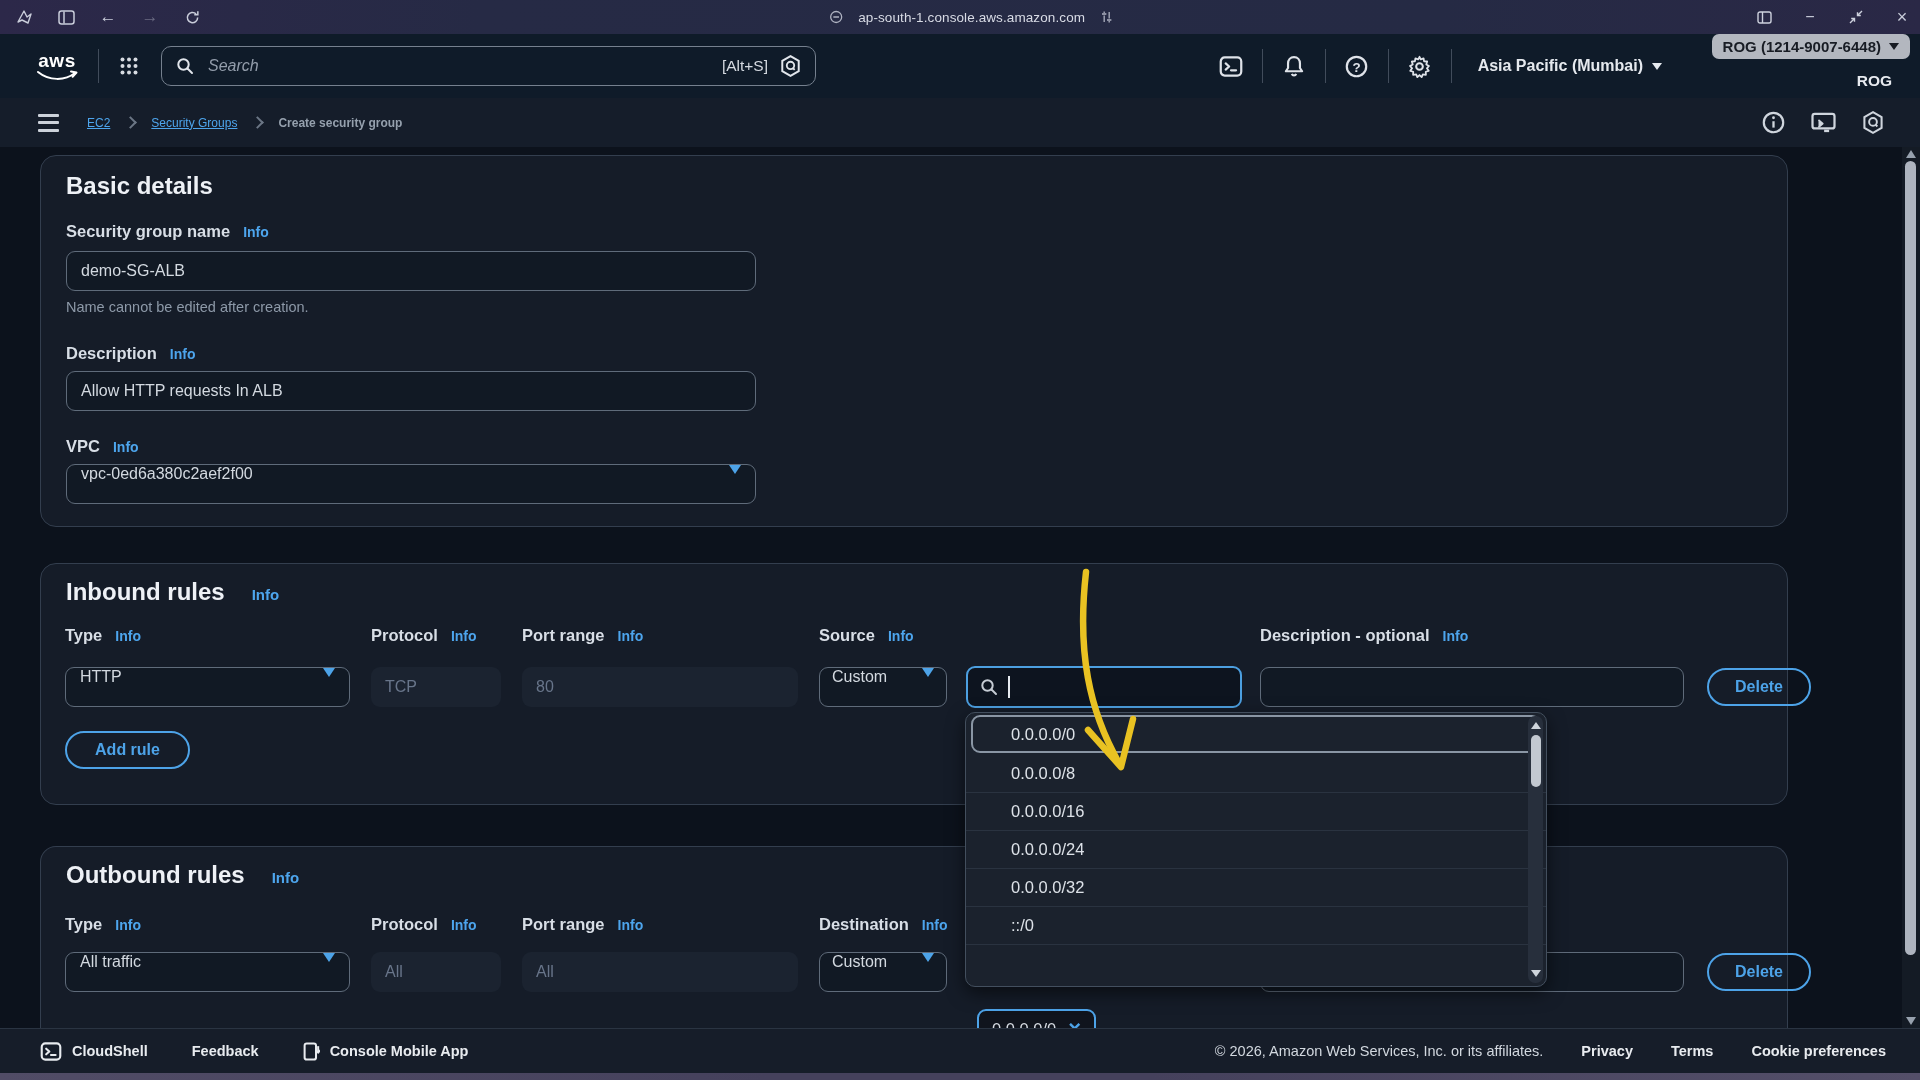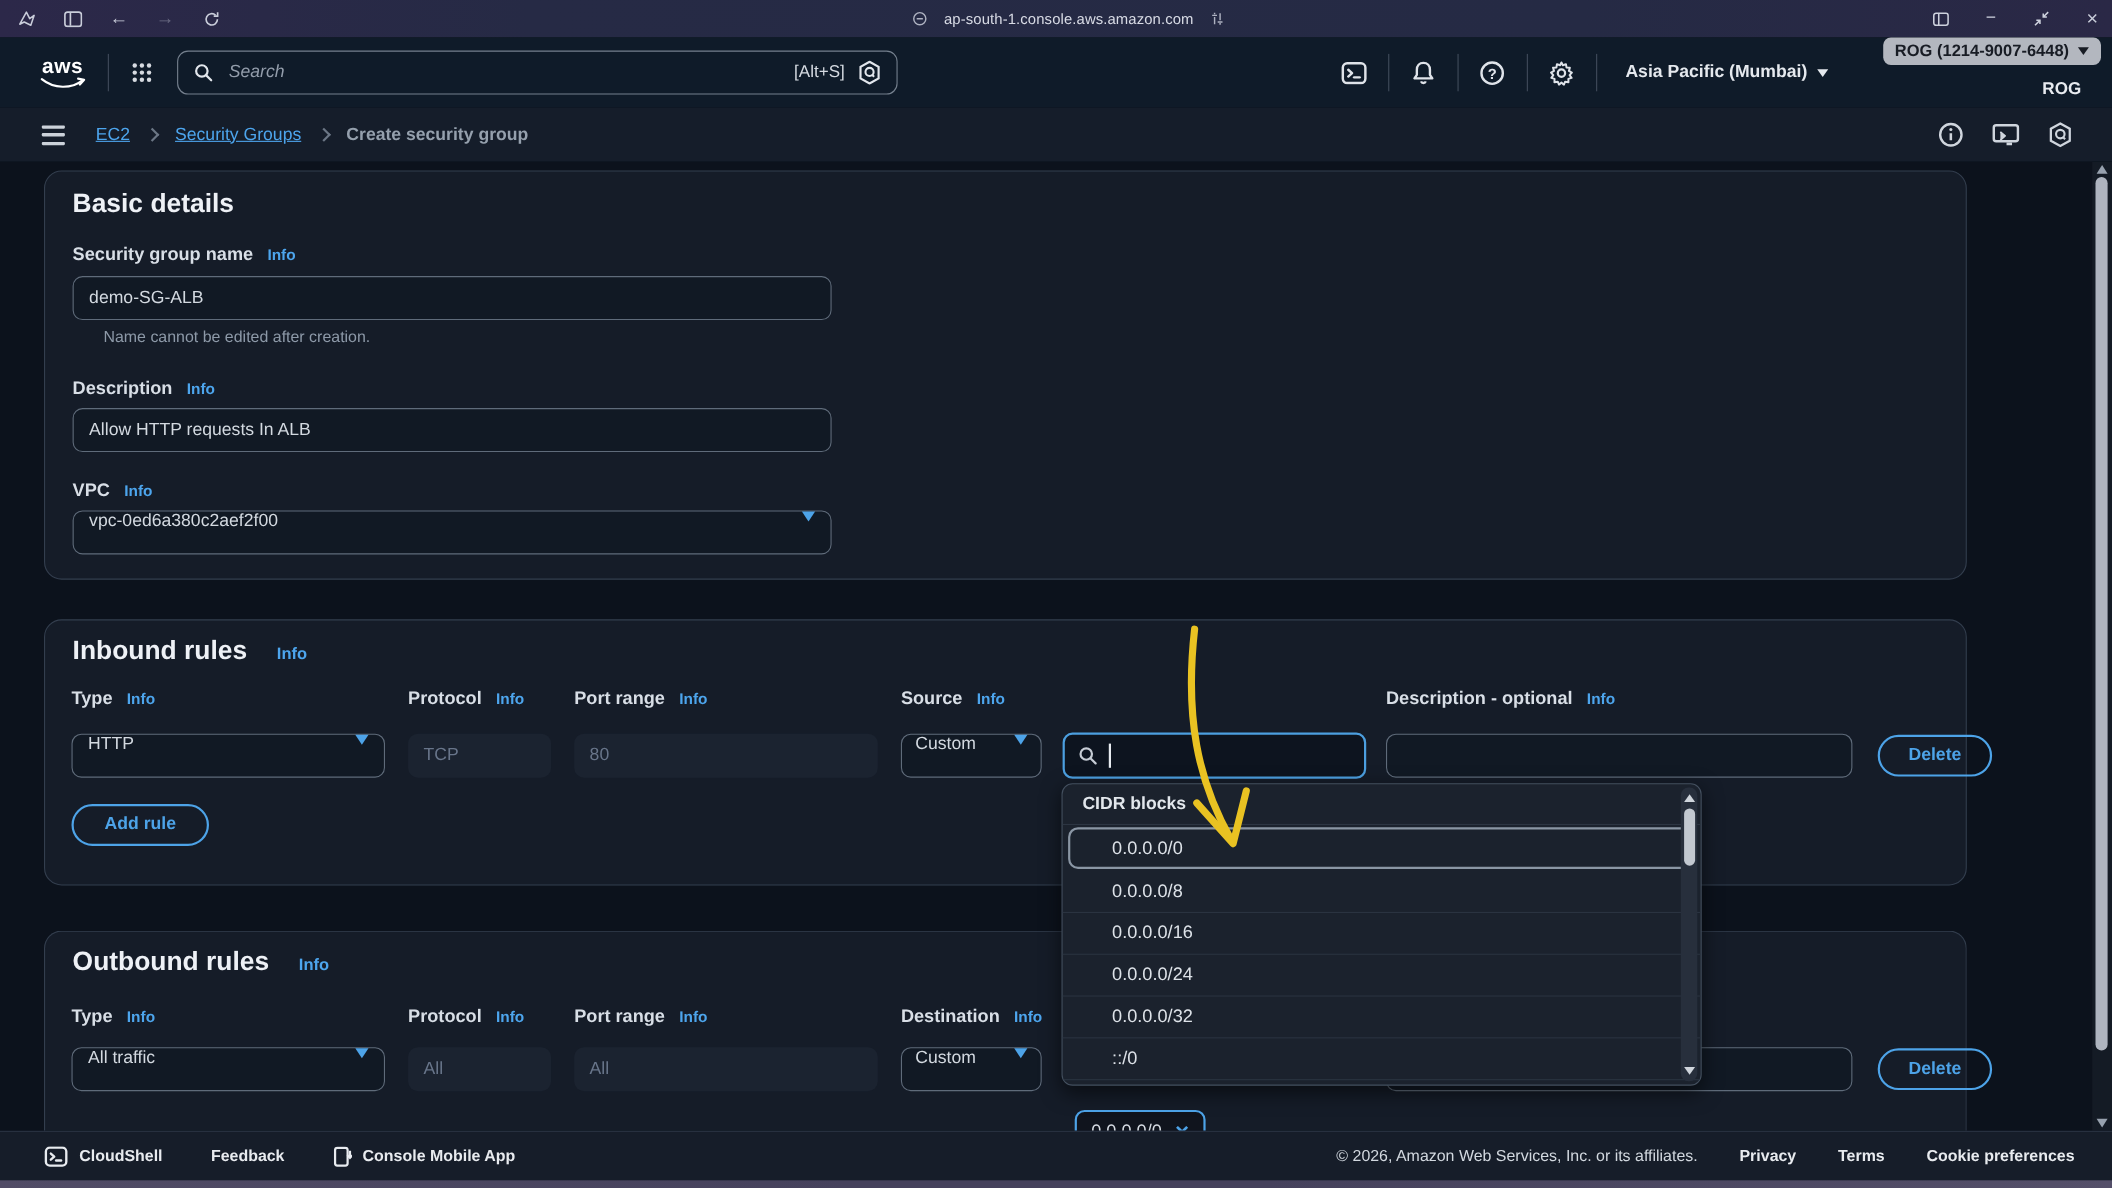--- a/index.html
+++ b/index.html
@@ -34,21 +34,21 @@
   .region{display:flex;align-items:center;gap:9px;font-size:16px;font-weight:700;color:#e5e9ee;margin-left:8px;white-space:nowrap;}
   .caret-sm{width:0;height:0;border-left:5.5px solid transparent;border-right:5.5px solid transparent;border-top:7px solid #e5e9ee;}
   .account-badge{position:absolute;right:10px;top:0;height:25px;background:#b3b7bf;border-radius:0 0 7px 7px;border-radius:7px;
     display:flex;align-items:center;gap:8px;padding:0 11px;color:#181c24;font-size:15px;font-weight:700;cursor:default;}
   .account-badge .caret-sm{border-top-color:#181c24;}
   .account-name{position:absolute;right:28px;top:38px;color:#e8ebf0;font-size:15.5px;font-weight:700;}
   
   .crumb-bar{position:absolute;top:98px;left:0;right:0;height:49px;background:#151d2a;display:flex;align-items:center;}
   .hamburger{margin-left:38px;display:flex;flex-direction:column;gap:4.5px;cursor:pointer;}
   .hamburger span{width:21px;height:3px;background:#ccd2da;border-radius:1px;}
-  .crumbs{display:flex;align-items:center;gap:14px;margin-left:28px;font-size:16px;}
+  .crumbs{display:flex;align-items:center;gap:14px;margin-left:28px;font-size:12px;}
   .crumb-link{color:#4da5ed;text-decoration:underline;cursor:pointer;}
   .crumb-cur{color:#95a0ad;font-weight:700;}
   .chev{width:7px;height:7px;border-top:2px solid #6b7685;border-right:2px solid #6b7685;transform:rotate(45deg);margin:0 2px;}
   .crumb-right{position:absolute;right:36px;display:flex;align-items:center;gap:26px;color:#cfd5dd;}
   
   .content{position:absolute;top:147px;left:0;right:0;height:881px;background:#0c121c;overflow:hidden;}
   .panel{position:absolute;left:40px;width:1748px;background:#151c28;border:1px solid #333e4e;border-radius:16px;box-sizing:border-box;padding-left:41px;}
   .h1{position:absolute;left:25px;font-size:24px;font-weight:700;color:#eef1f6;display:flex;align-items:baseline;gap:14px;}
   .lbl{font-size:16.5px;font-weight:700;color:#d8dee6;display:flex;align-items:baseline;}
   .info{color:#4da5ed;font-size:14px;font-weight:700;margin-left:13px;cursor:pointer;}
@@ -286,21 +286,21 @@
 
     <section class="panel" style="top:8px;height:372px;">
       <div class="h1" style="top:16px;">
         <span>Basic details</span>
       </div>
       <div class="lbl" style="position:absolute;left:25px;top:66px;">
         <span>Security group name</span>
           <span class="info">Info</span>
       </div>
       <input class="tin" style="left: 25px; top: 95px; width: 690px;" value="demo-SG-ALB">
-      <div class="hint" style="position:absolute;left:25px;top:143px;margin-left:28px;">Name cannot be edited after creation.</div>
+      <div class="hint" style="position:absolute;left:25px;top:143px;">Name cannot be edited after creation.</div>
       <div class="lbl" style="position:absolute;left:25px;top:188px;">
         <span>Description</span>
           <span class="info">Info</span>
       </div>
       <input class="tin" style="left: 25px; top: 215px; width: 690px;" value="Allow HTTP requests In ALB">
       <div class="lbl" style="position:absolute;left:25px;top:281px;">
         <span>VPC</span>
           <span class="info">Info</span>
       </div>
       <div class="select" style="left:25px;top:308px;width:690px;">
@@ -401,21 +401,20 @@
       </div>
       <input class="tin" style="left: 1219px; top: 105px; width: 424px;">
       <button class="btn-outline" style="left:1666px;top:106px;width:104px;">Delete</button>
       <div class="chip" style="left:936px;top:162px;">
         <span>0.0.0.0/0</span>
         <span class="x">×</span>
       </div>
     </section>
 
     <div class="dropdown">
-      <div class="dd-head">CIDR blocks</div>
       <div class="dd-opt sel">0.0.0.0/0</div>
       <div class="dd-opt">0.0.0.0/8</div>
       <div class="dd-opt">0.0.0.0/16</div>
       <div class="dd-opt">0.0.0.0/24</div>
       <div class="dd-opt">0.0.0.0/32</div>
       <div class="dd-opt">::/0</div>
       <div class="dd-scroll">
         <span class="tri-up"></span>
         <span class="dd-thumb"></span>
         <span class="tri-dn"></span>

